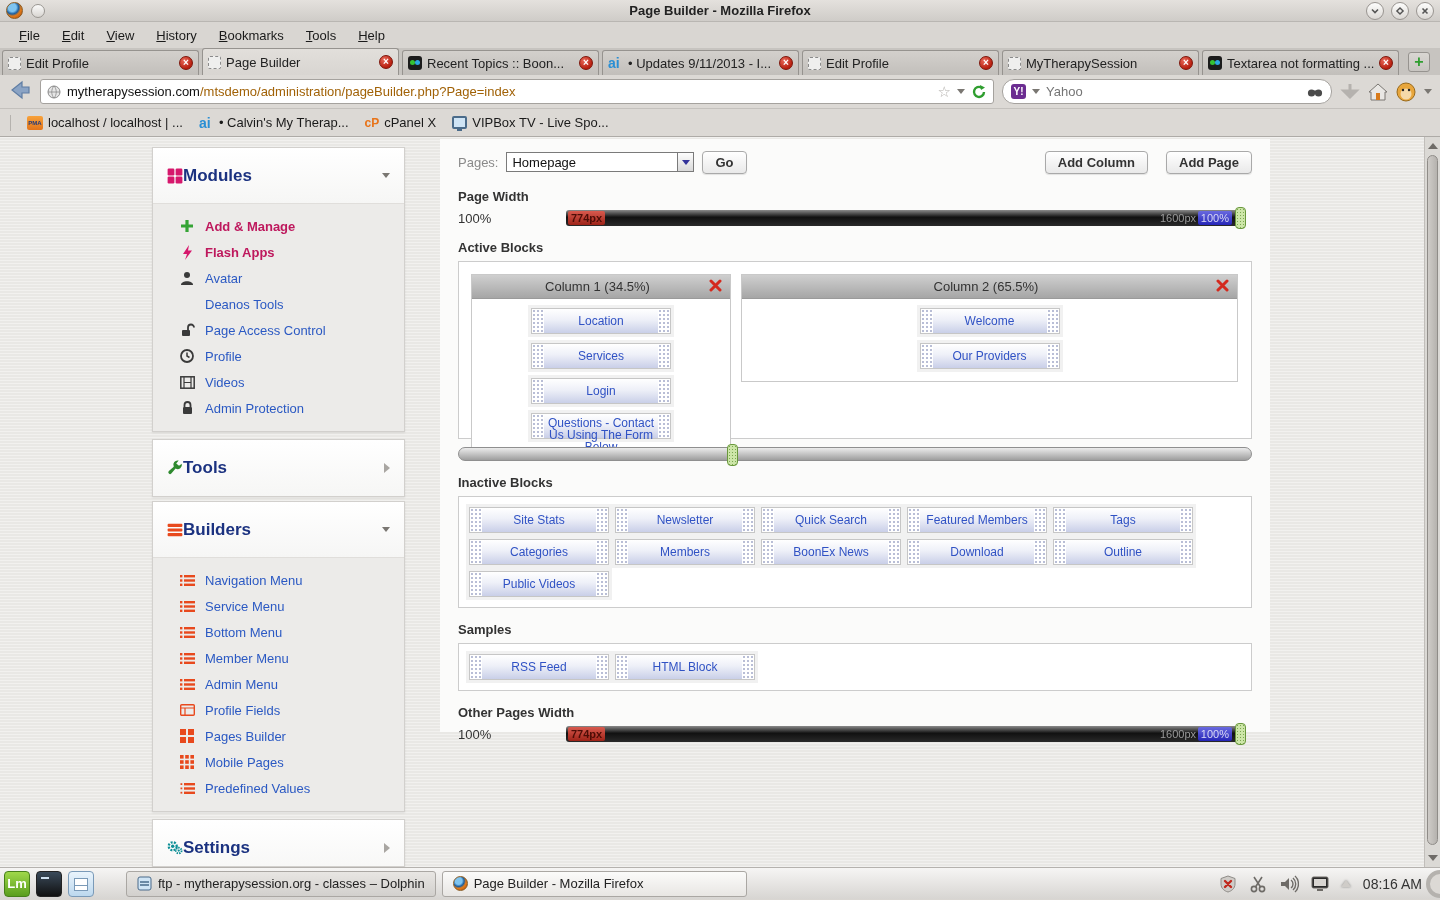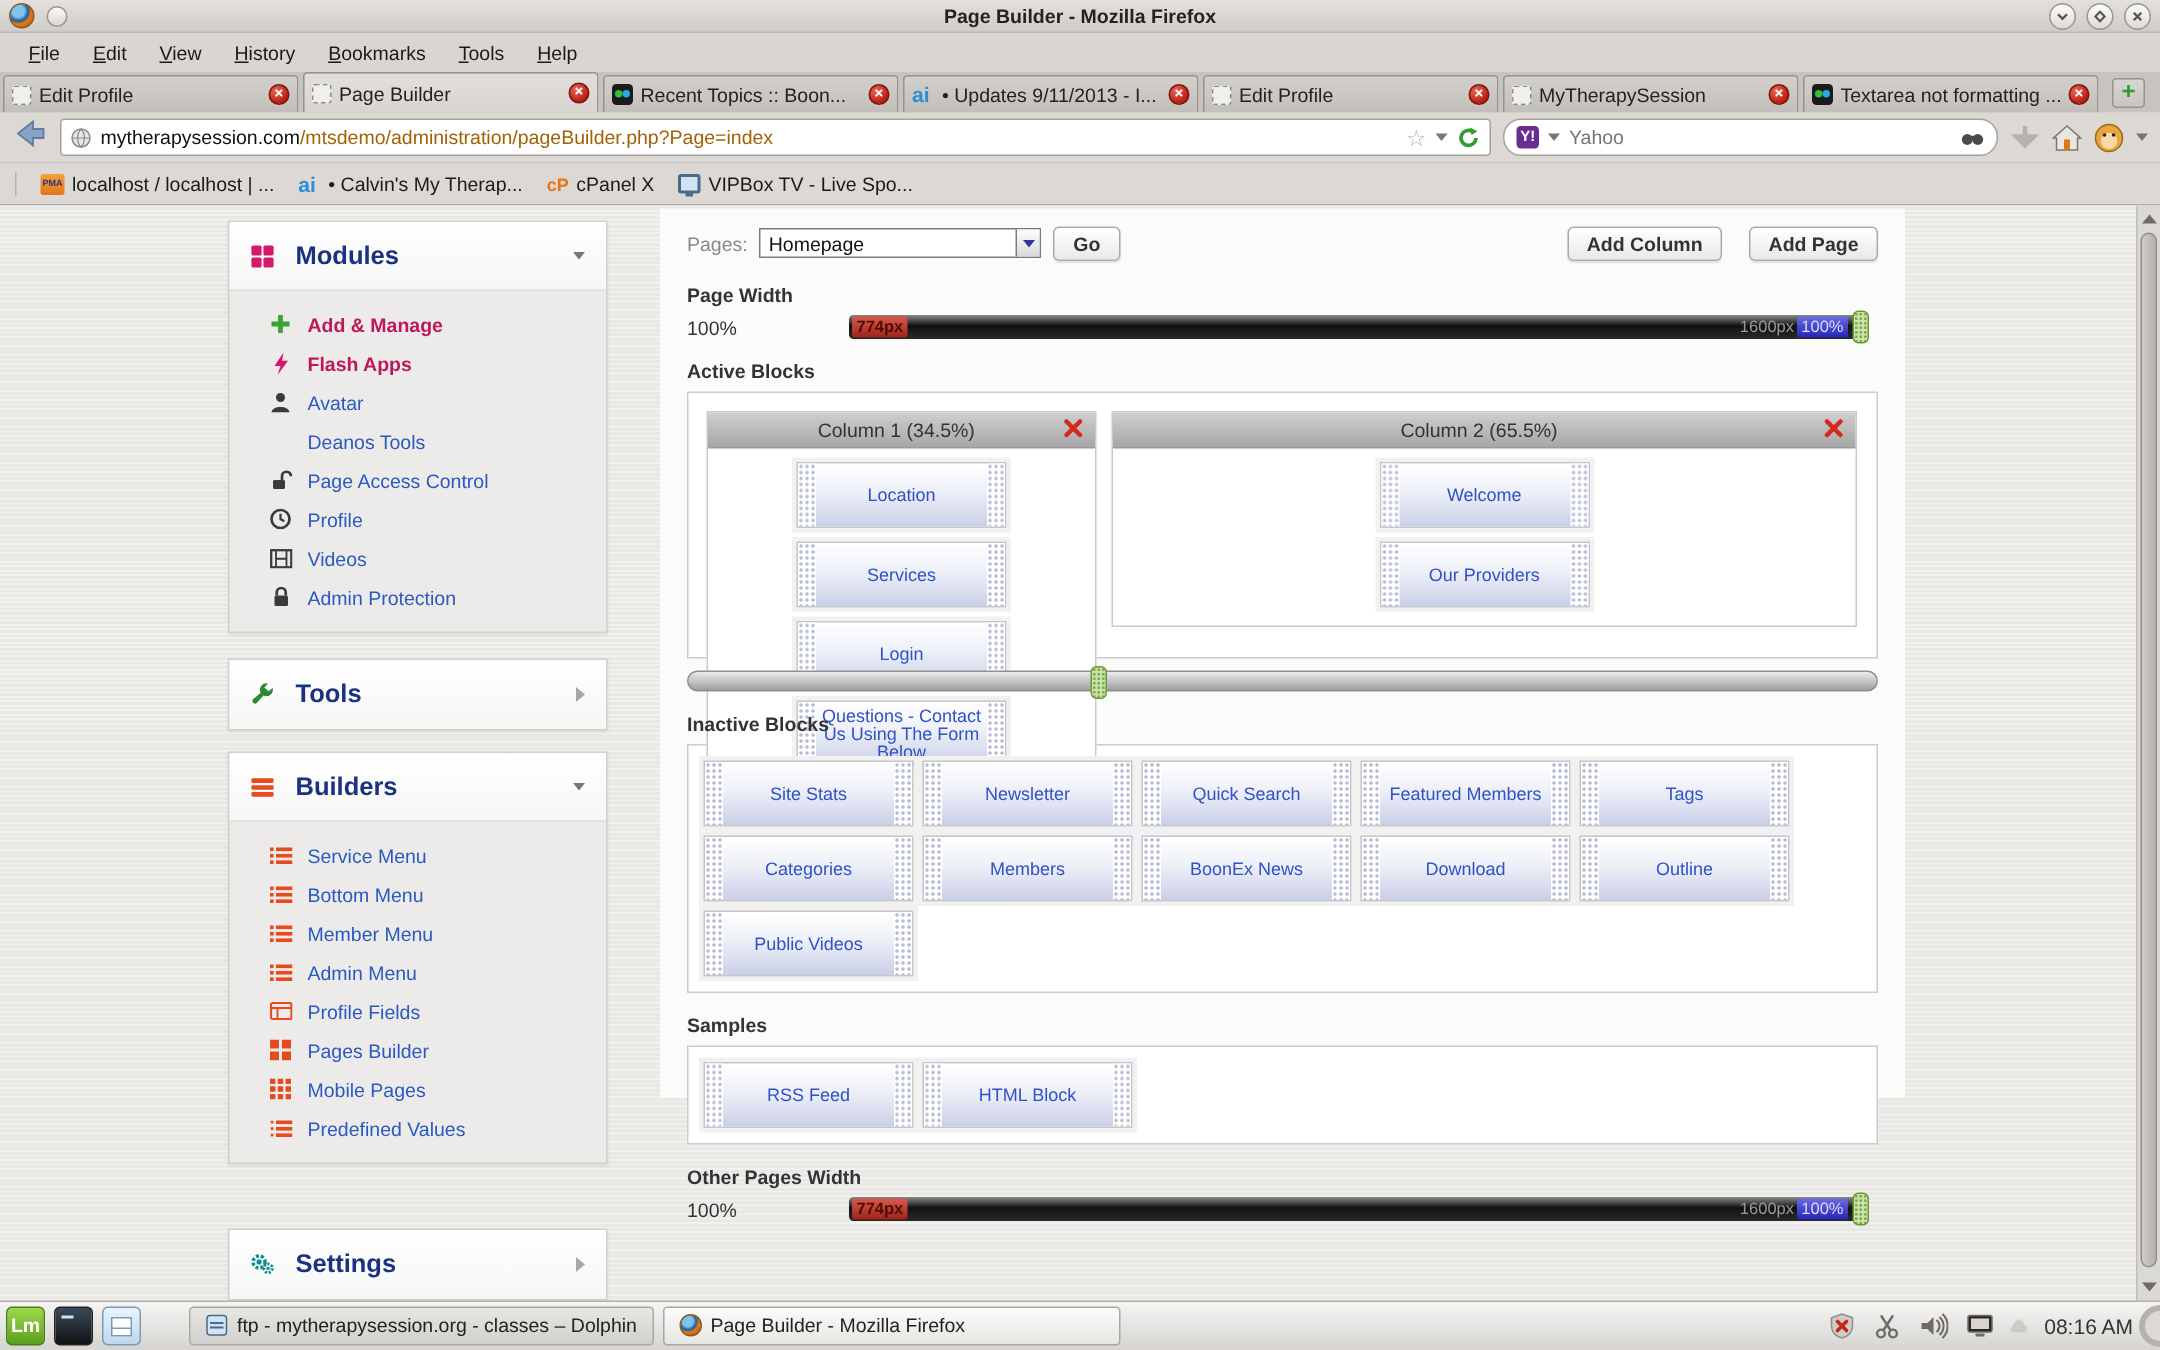--- a/index.html
+++ b/index.html
@@ -88,22 +88,22 @@
   .vscroll { position:absolute; right:0; top:0; width:16px; height:730px; background:#dbd9d5; border-left:1px solid #c1beba; }
   .vs-arrow { position:absolute; left:3px; width:0; height:0; border-left:5px solid transparent; border-right:5px solid transparent; }
   .vs-up { top:6px; border-bottom:6px solid #6e6b67; }
   .vs-down { bottom:6px; border-top:6px solid #6e6b67; }
   .vs-thumb { position:absolute; left:2px; top:18px; width:11px; height:690px;
     background:linear-gradient(90deg,#cfccc8,#b5b2ae); border:1px solid #8f8c88; border-radius:6px; }
 
   
   .side-box { position:absolute; left:152px; width:253px; border:1px solid #d2d0cd;
     background:#ecebe9; box-shadow:0 1px 2px rgba(0,0,0,.08); }
-  .side-head { height:46px; background:linear-gradient(#ffffff,#f6f6f5);
-    border-bottom:1px solid #e0dedb; display:flex; align-items:center; padding:0 14px; gap:14px; }
+  .side-head { height:56px; background:linear-gradient(#ffffff,#f6f6f5);
+    border-bottom:1px solid #e0dedb; display:flex; align-items:center; padding:0 14px; }
   .side-title { font-size:17px; font-weight:bold; color:#1b3280; flex:1; }
   .side-items { padding:9px 0 10px 0; }
   .side-item { height:26px; display:flex; align-items:center; gap:10px; padding-left:26px; }
   .side-item .lbl { font-size:13px; color:#2b59c3; }
   .side-item .lbl.bold { font-weight:bold; color:#be185d; }
   .sicon { width:16px; height:16px; flex:0 0 16px; display:flex; align-items:center; justify-content:center; }
 
   
   .main-panel { position:absolute; left:440px; top:2px; width:830px; height:593px;
     background:#fbfbfa; padding:10px 18px; font-size:13px; }
@@ -136,21 +136,21 @@
     background-size:3px 3px; border:1px solid #69983c; }
 
   .panel { border:1px solid #cccccc; background:#fff; }
   .ab-panel { padding:12px; height:178px; display:flex; gap:10px; align-items:flex-start; }
   .col { border:1px solid #c9c9c9; background:#fff; }
   .col-head { height:24px; background:linear-gradient(#cfcfcf,#a6a6a6); border-bottom:1px solid #9a9a9a;
     display:flex; align-items:center; padding:0 8px; font-size:13px; color:#333; }
   .col-head .col-title { flex:1; text-align:center; }
   .col-body { padding:9px 0 12px 0; display:flex; flex-direction:column; align-items:center; gap:9px; }
 
-  .block { width:140px; height:44px; display:flex; align-items:stretch;
+  .block { width:140px; height:26px; display:flex; align-items:stretch;
     border:1px solid #c6c6c6; background:linear-gradient(#ffffff,#eef0f8 45%,#c9cfe8);
     box-shadow:0 0 0 3px #f1f1f1; }
   .bhandle { width:12px; background-color:#fff;
     background-image:radial-gradient(circle,#b9bed6 1px,transparent 1.2px); background-size:4px 4px; }
   .block .b-label { flex:1; display:flex; align-items:center; justify-content:center;
     font-size:12px; color:#3052c4; text-align:center; line-height:12px; overflow:visible; }
 
   .col-slider { margin-top:8px; height:14px; border:1px solid #8f8f8f; border-radius:7px;
     background:linear-gradient(#ececec,#9e9e9e); position:relative; }
   .col-slider .whandle { left:268px; right:auto; top:-4px; }
@@ -439,20 +439,33 @@
         <span class="sicon">
             <svg width="15" height="13" viewBox="0 0 15 13">
               <rect x="0" y="1" width="2.4" height="2.4" fill="#e8491d"></rect>
               <rect x="4" y="1" width="11" height="2.4" fill="#e8491d"></rect>
               <rect x="0" y="5.3" width="2.4" height="2.4" fill="#e8491d"></rect>
               <rect x="4" y="5.3" width="11" height="2.4" fill="#e8491d"></rect>
               <rect x="0" y="9.6" width="2.4" height="2.4" fill="#e8491d"></rect>
               <rect x="4" y="9.6" width="11" height="2.4" fill="#e8491d"></rect>
             </svg>
           </span>
+        <span class="lbl">Navigation Menu</span>
+      </div>
+      <div class="side-item">
+        <span class="sicon">
+            <svg width="15" height="13" viewBox="0 0 15 13">
+              <rect x="0" y="1" width="2.4" height="2.4" fill="#e8491d"></rect>
+              <rect x="4" y="1" width="11" height="2.4" fill="#e8491d"></rect>
+              <rect x="0" y="5.3" width="2.4" height="2.4" fill="#e8491d"></rect>
+              <rect x="4" y="5.3" width="11" height="2.4" fill="#e8491d"></rect>
+              <rect x="0" y="9.6" width="2.4" height="2.4" fill="#e8491d"></rect>
+              <rect x="4" y="9.6" width="11" height="2.4" fill="#e8491d"></rect>
+            </svg>
+          </span>
         <span class="lbl">Service Menu</span>
       </div>
       <div class="side-item">
         <span class="sicon">
             <svg width="15" height="13" viewBox="0 0 15 13">
               <rect x="0" y="1" width="2.4" height="2.4" fill="#e8491d"></rect>
               <rect x="4" y="1" width="11" height="2.4" fill="#e8491d"></rect>
               <rect x="0" y="5.3" width="2.4" height="2.4" fill="#e8491d"></rect>
               <rect x="4" y="5.3" width="11" height="2.4" fill="#e8491d"></rect>
               <rect x="0" y="9.6" width="2.4" height="2.4" fill="#e8491d"></rect>

